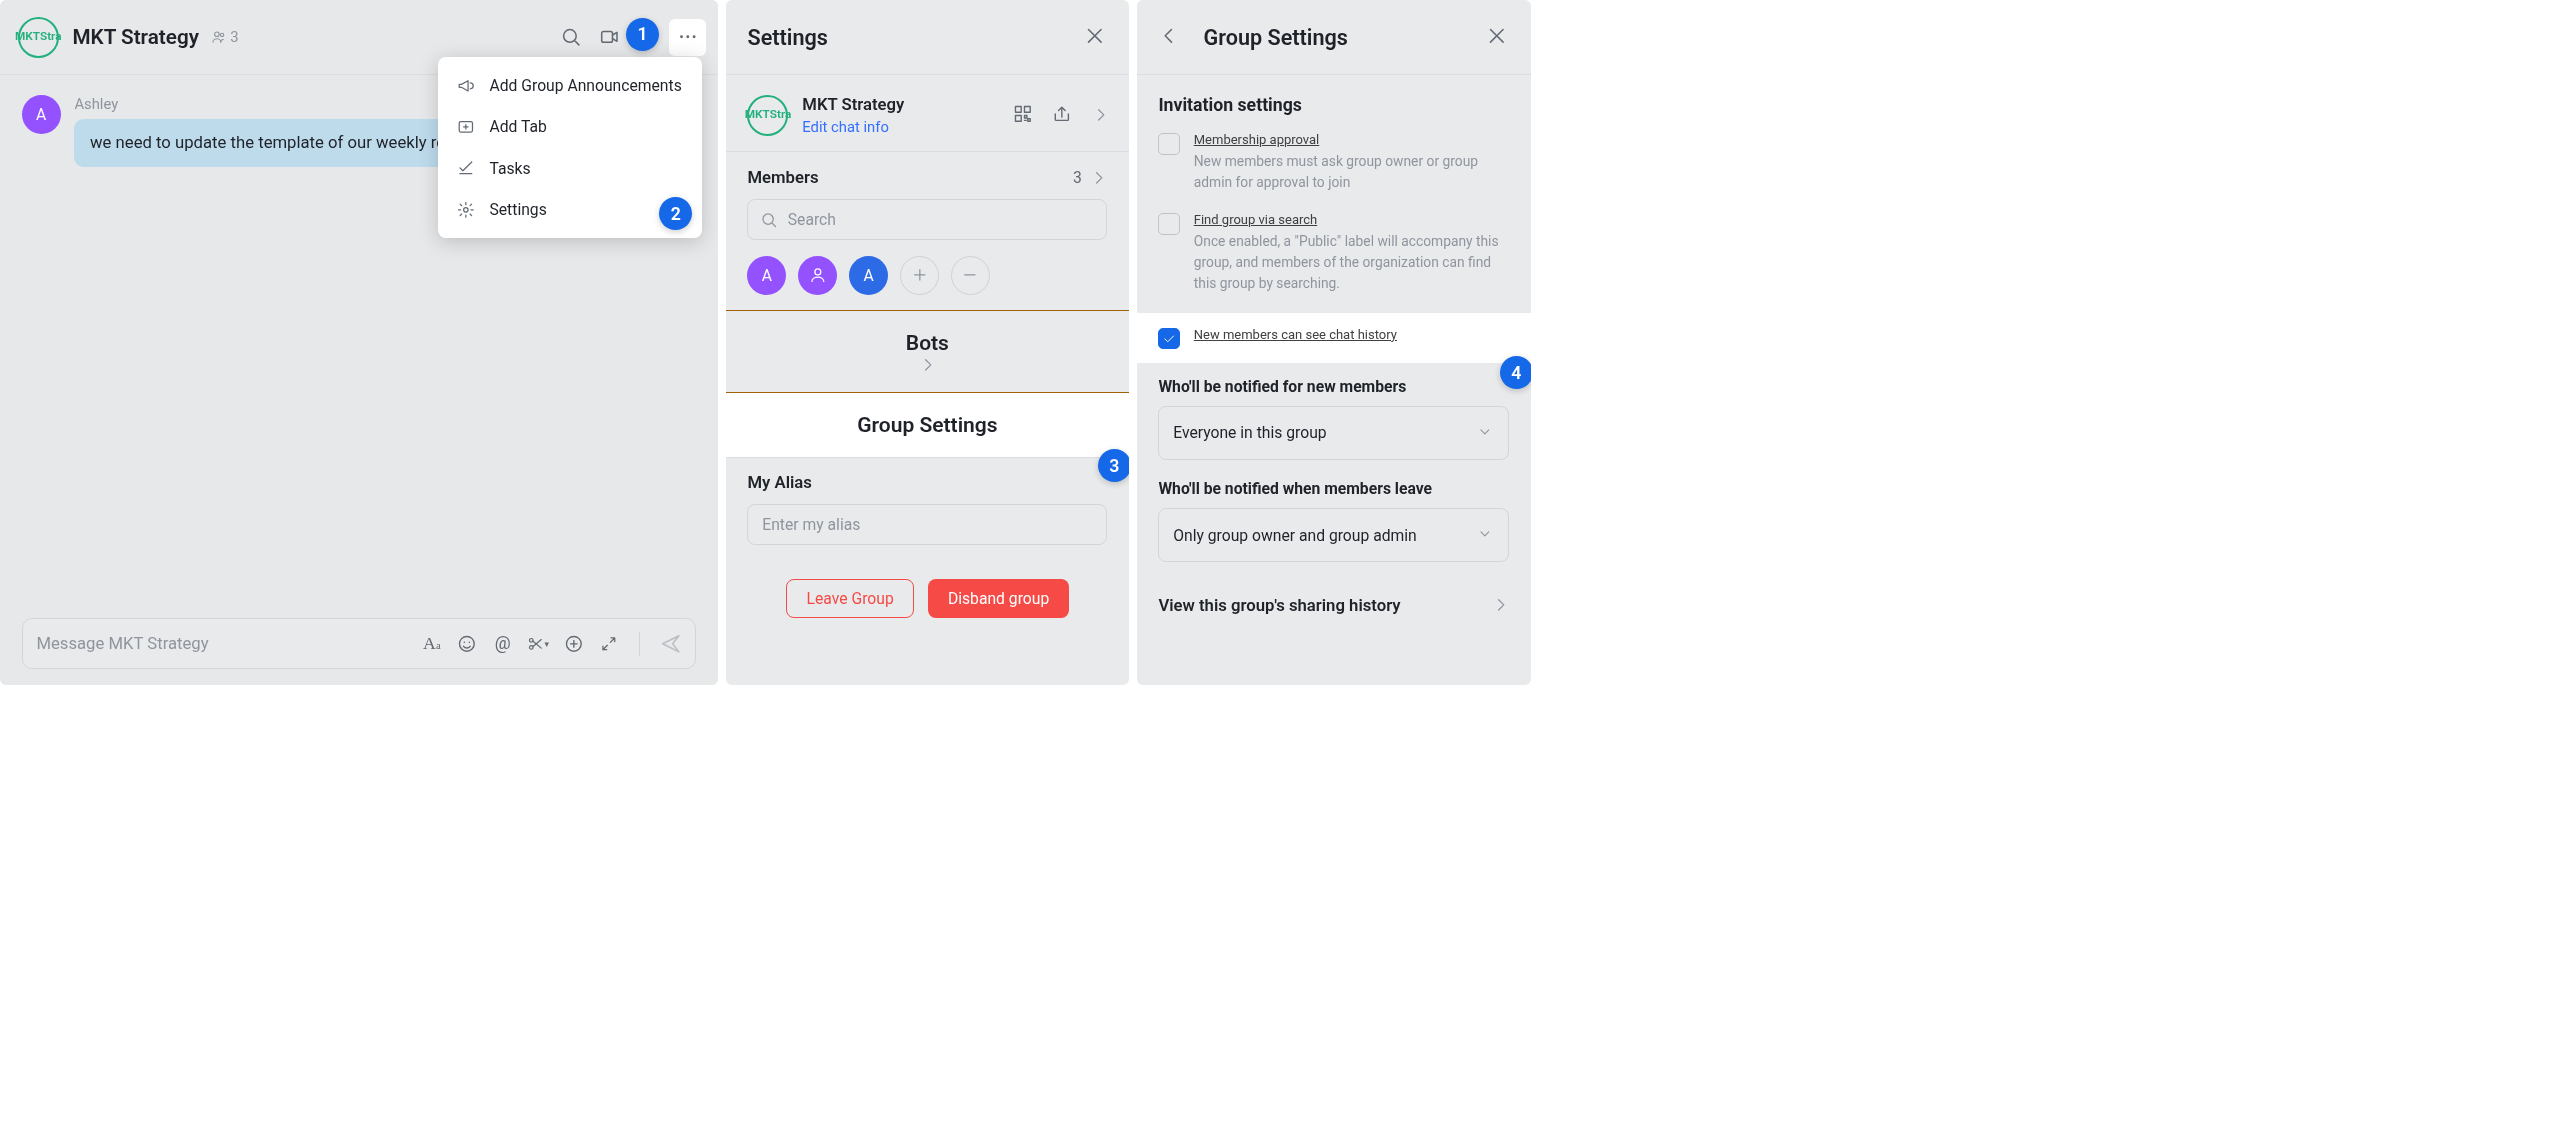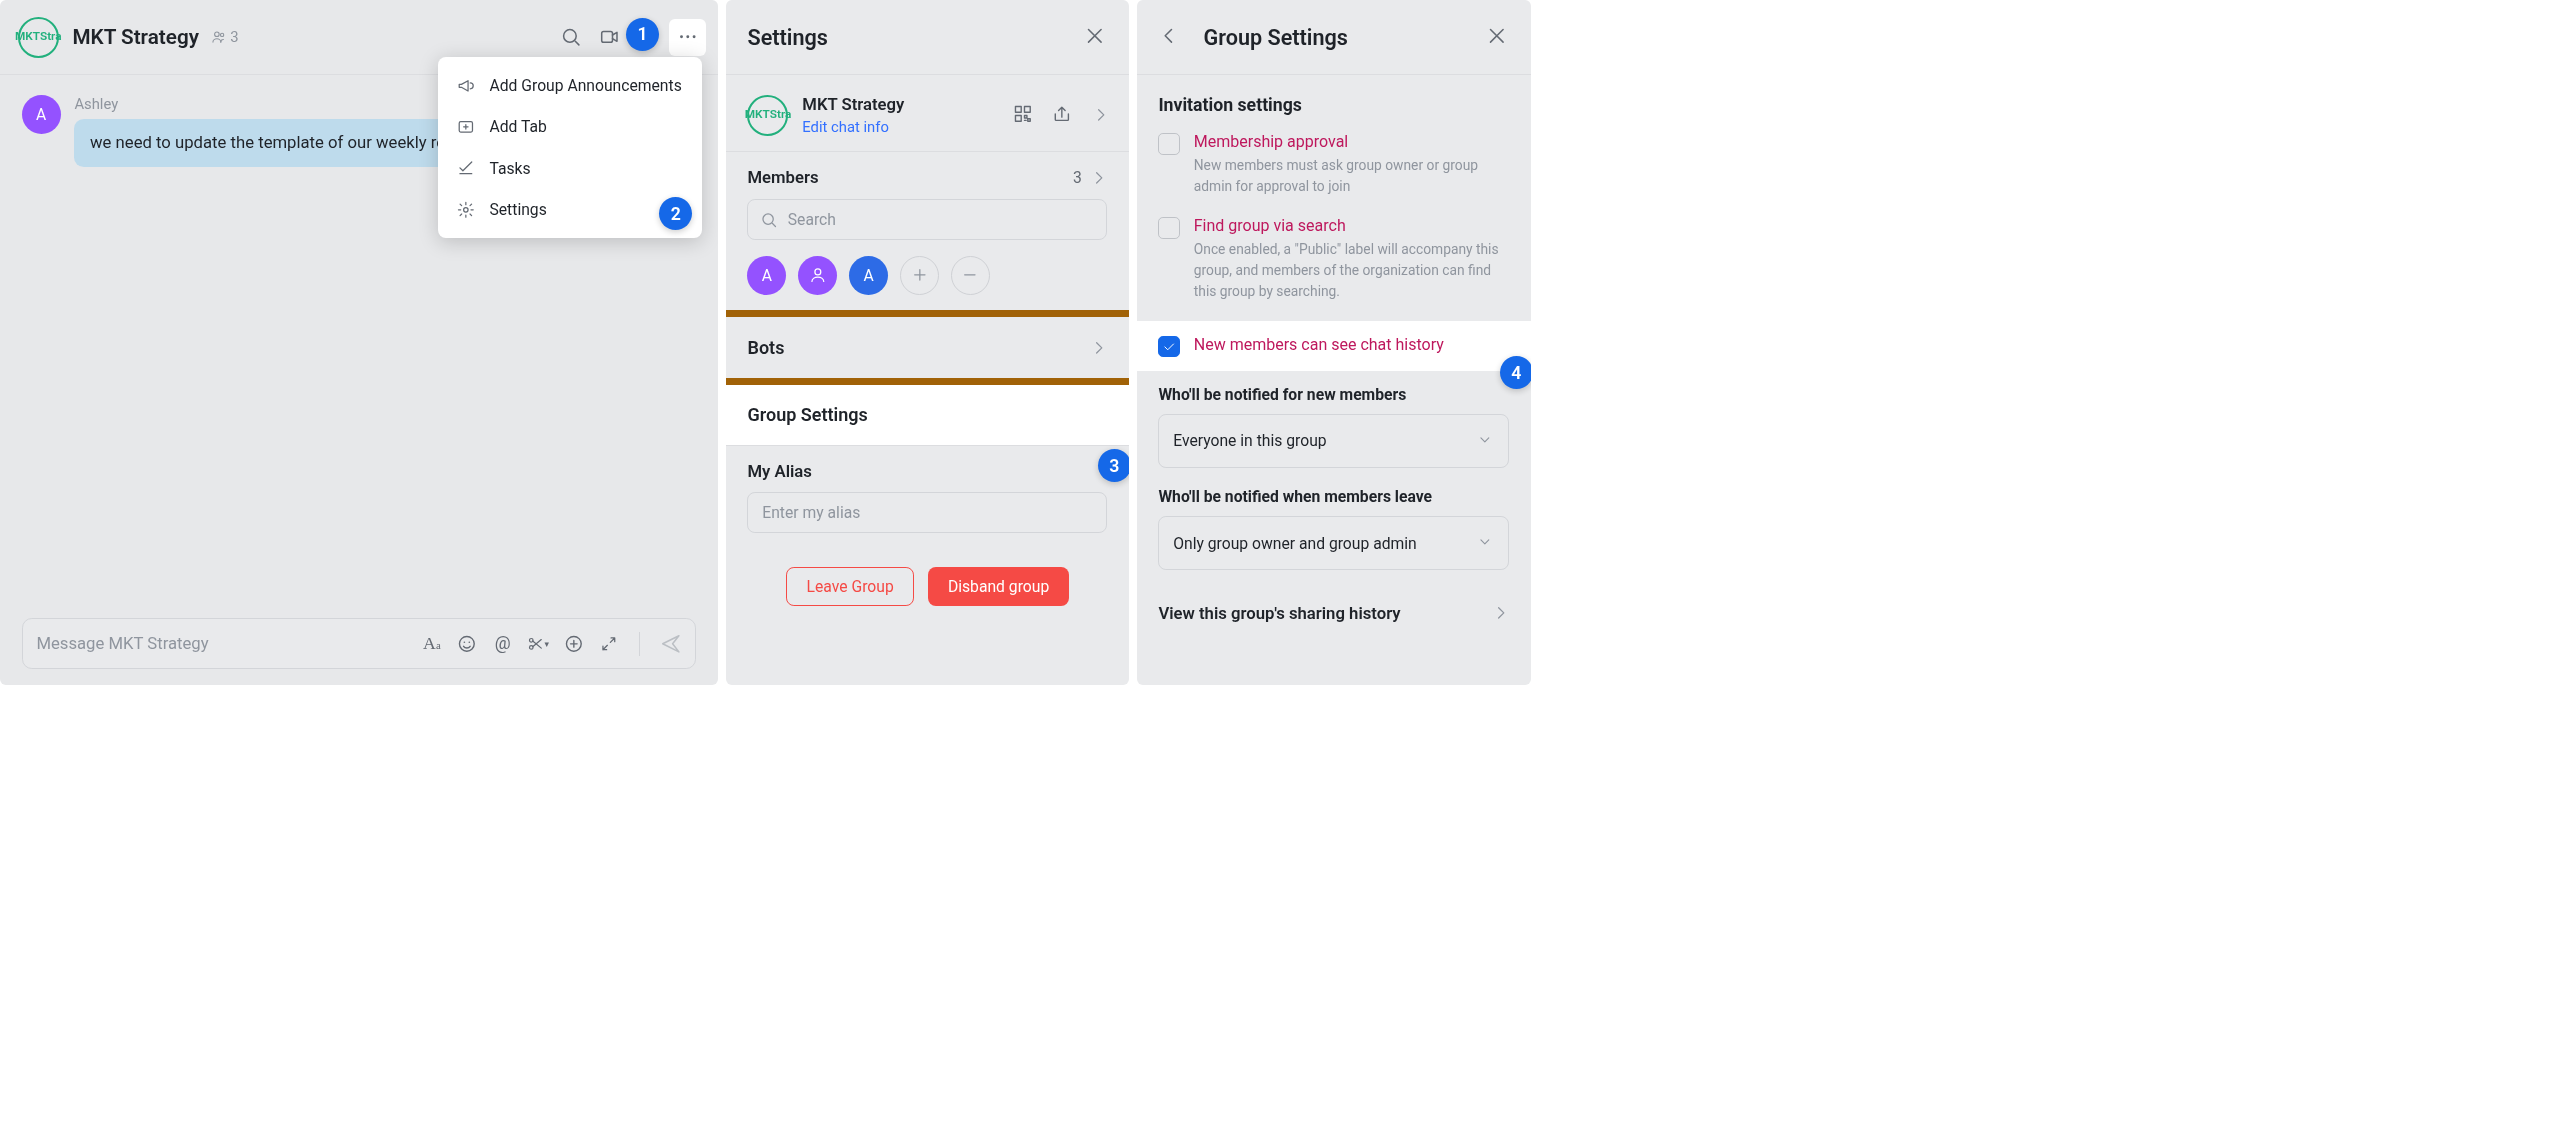--- a/index.html
+++ b/index.html
@@ -83,41 +83,41 @@
   .grp-info-icons { position:absolute; right:19.7px; display:flex; align-items:center; gap:19.7px; color:#646a73; }
   .section { border-top:1px solid #dcdde0; padding:15.7px 21.6px; position:relative; }
   .section-title { font-size:16.7px; font-weight:600; display:flex; align-items:center; justify-content:space-between; }
   .section-title .rt { display:flex; align-items:center; gap:7.9px; color:#646a73; font-weight:400; font-size:15.7px; }
   .search-box { margin-top:11.8px; height:41px; border:1.5px solid #d3d5d9; border-radius:7.9px; display:flex; align-items:center; padding:0 11.8px; color:#8f959e; font-size:15.7px; gap:9.8px; background:transparent; }
   .member-avs { display:flex; gap:11.8px; margin-top:15.7px; }
   .mav { width:39px; height:39px; border-radius:50%; display:flex; align-items:center; justify-content:center; color:#fff; font-size:15.7px; }
   .mav.purple { background:#9452ff; }
   .mav.blue { background:#2d6be6; }
   .mav.ring { border:1.5px solid #cfd1d5; color:#8f959e; background:transparent; }
-  .row-nav { display:flex; align-items:center; justify-content:space-between; padding:19.7px 21.6px; border-top:7px solid #a16207; font-size:18px; font-weight:600; }
+  .row-nav { display:flex; align-items:center; justify-content:space-between; padding:19.7px 21.6px; border-top:1px solid #a16207; font-size:21px; font-weight:600;flex-direction:column; }
   .row-nav.highlight { background:#fff; position:relative; }
   .chev { color:#8f959e; width:17.7px; height:17.7px; }
   .alias-input { margin-top:11.8px; height:41px; border:1.5px solid #d3d5d9; border-radius:7.9px; display:flex; align-items:center; padding:0 13.8px; color:#8f959e; font-size:15.7px; background:transparent; }
   .btn-row { display:flex; gap:13.8px; justify-content:center; padding:17.7px 0 9.8px; }
   .btn { height:39px; padding:0 19.7px; border-radius:7.9px; font-size:15.7px; display:flex; align-items:center; justify-content:center; }
   .btn-outline-red { border:1.5px solid #f54a45; color:#f54a45; background:transparent; }
   .btn-fill-red { background:#f54a45; color:#fff; }
 
   
   .p3-header { height:75px; display:flex; align-items:center; padding:0 21.6px; border-bottom:1px solid #dcdde0; position:relative; }
   .back-chev { color:#646a73; width:23.6px; height:23.6px; }
   .p3-title { font-size:21.6px; font-weight:600; margin-left:21.6px; }
   .p3-close { position:absolute; right:21.6px; }
   .p3-body { padding: 19.7px 21.6px; }
   .h2 { font-size:17.7px; font-weight:700; margin-bottom:17.7px; }
   .opt { display:flex; gap:13.8px; margin-bottom:19.7px; align-items:flex-start; }
   .opt.hl { background:#fff; margin-left:-21.6px; margin-right:-21.6px; padding:13.8px 21.6px; position:relative; margin-bottom:13.8px; }
   .chk { width:21.6px; height:21.6px; border:1.8px solid #bfc2c7; border-radius:4.9px; flex-shrink:0; margin-top:1px; display:flex; align-items:center; justify-content:center; }
   .chk.checked { background:#1568e8; border-color:#1568e8; color:#fff; }
-  .opt-label { font-size:16px; color:#be185d; }
+  .opt-label { font-size:13px; color:#404040;text-decoration:underline; }
   .opt-desc { font-size:13.8px; color:#8f959e; margin-top:3.9px; line-height:1.5; }
   .sub-h { font-size:15.7px; font-weight:700; margin:9.8px 0 9.8px; }
   .select-box { height:54px; border:1.5px solid #d3d5d9; border-radius:7.9px; display:flex; align-items:center; justify-content:space-between; padding:0 13.8px; font-size:15.7px; color:#1f2329; margin-bottom:19.7px; background:transparent; }
   .link-row { display:flex; align-items:center; justify-content:space-between; font-size:16.7px; font-weight:600; padding-top:13.8px; }
 
   .badge3 { right:-2px; top:449px; }
   .badge4 { right:-2px; top:356px; }
 
   .unicode-ico { font-size:17.7px; line-height:1; }
 </style>

